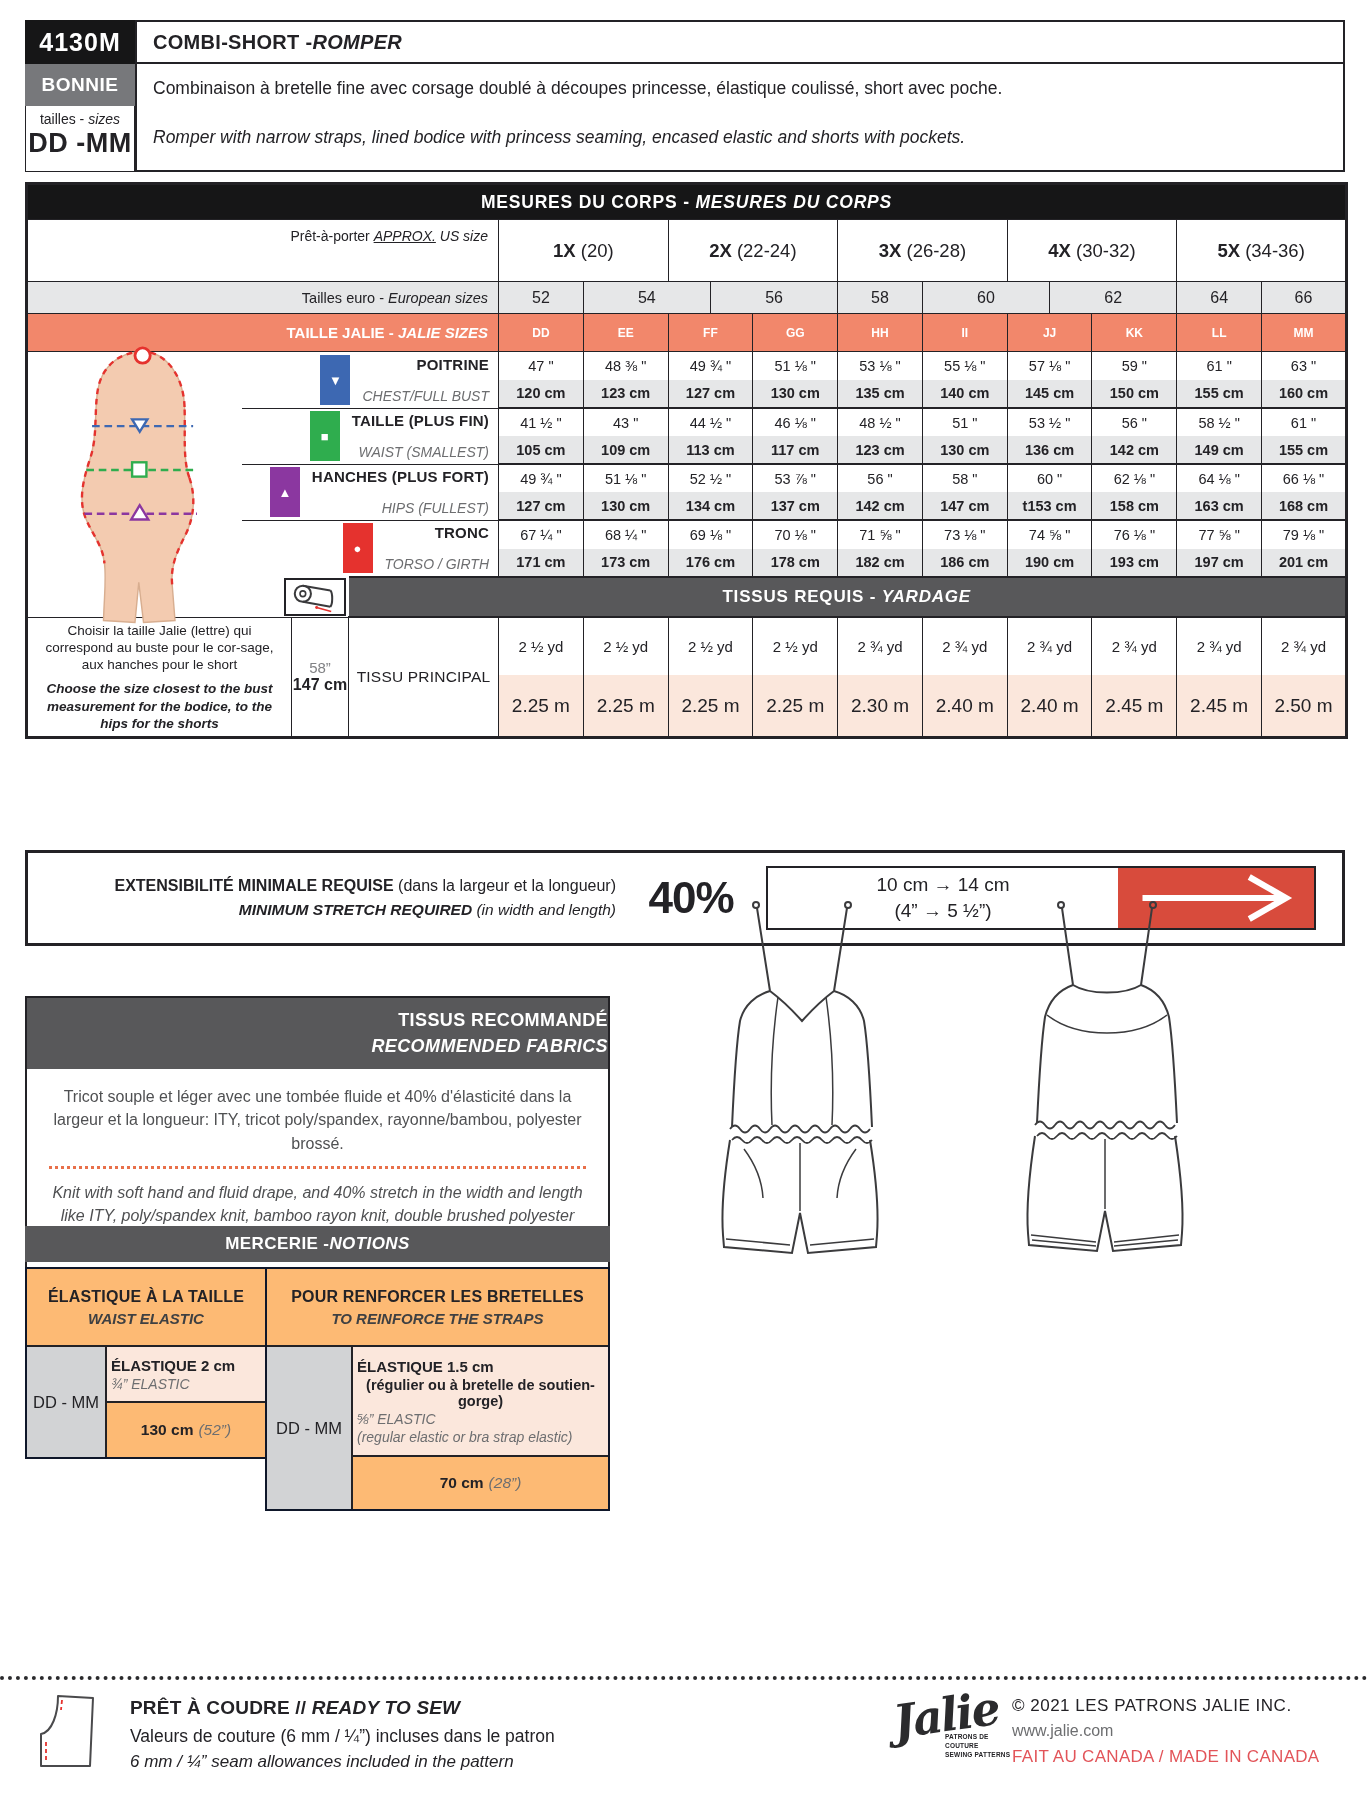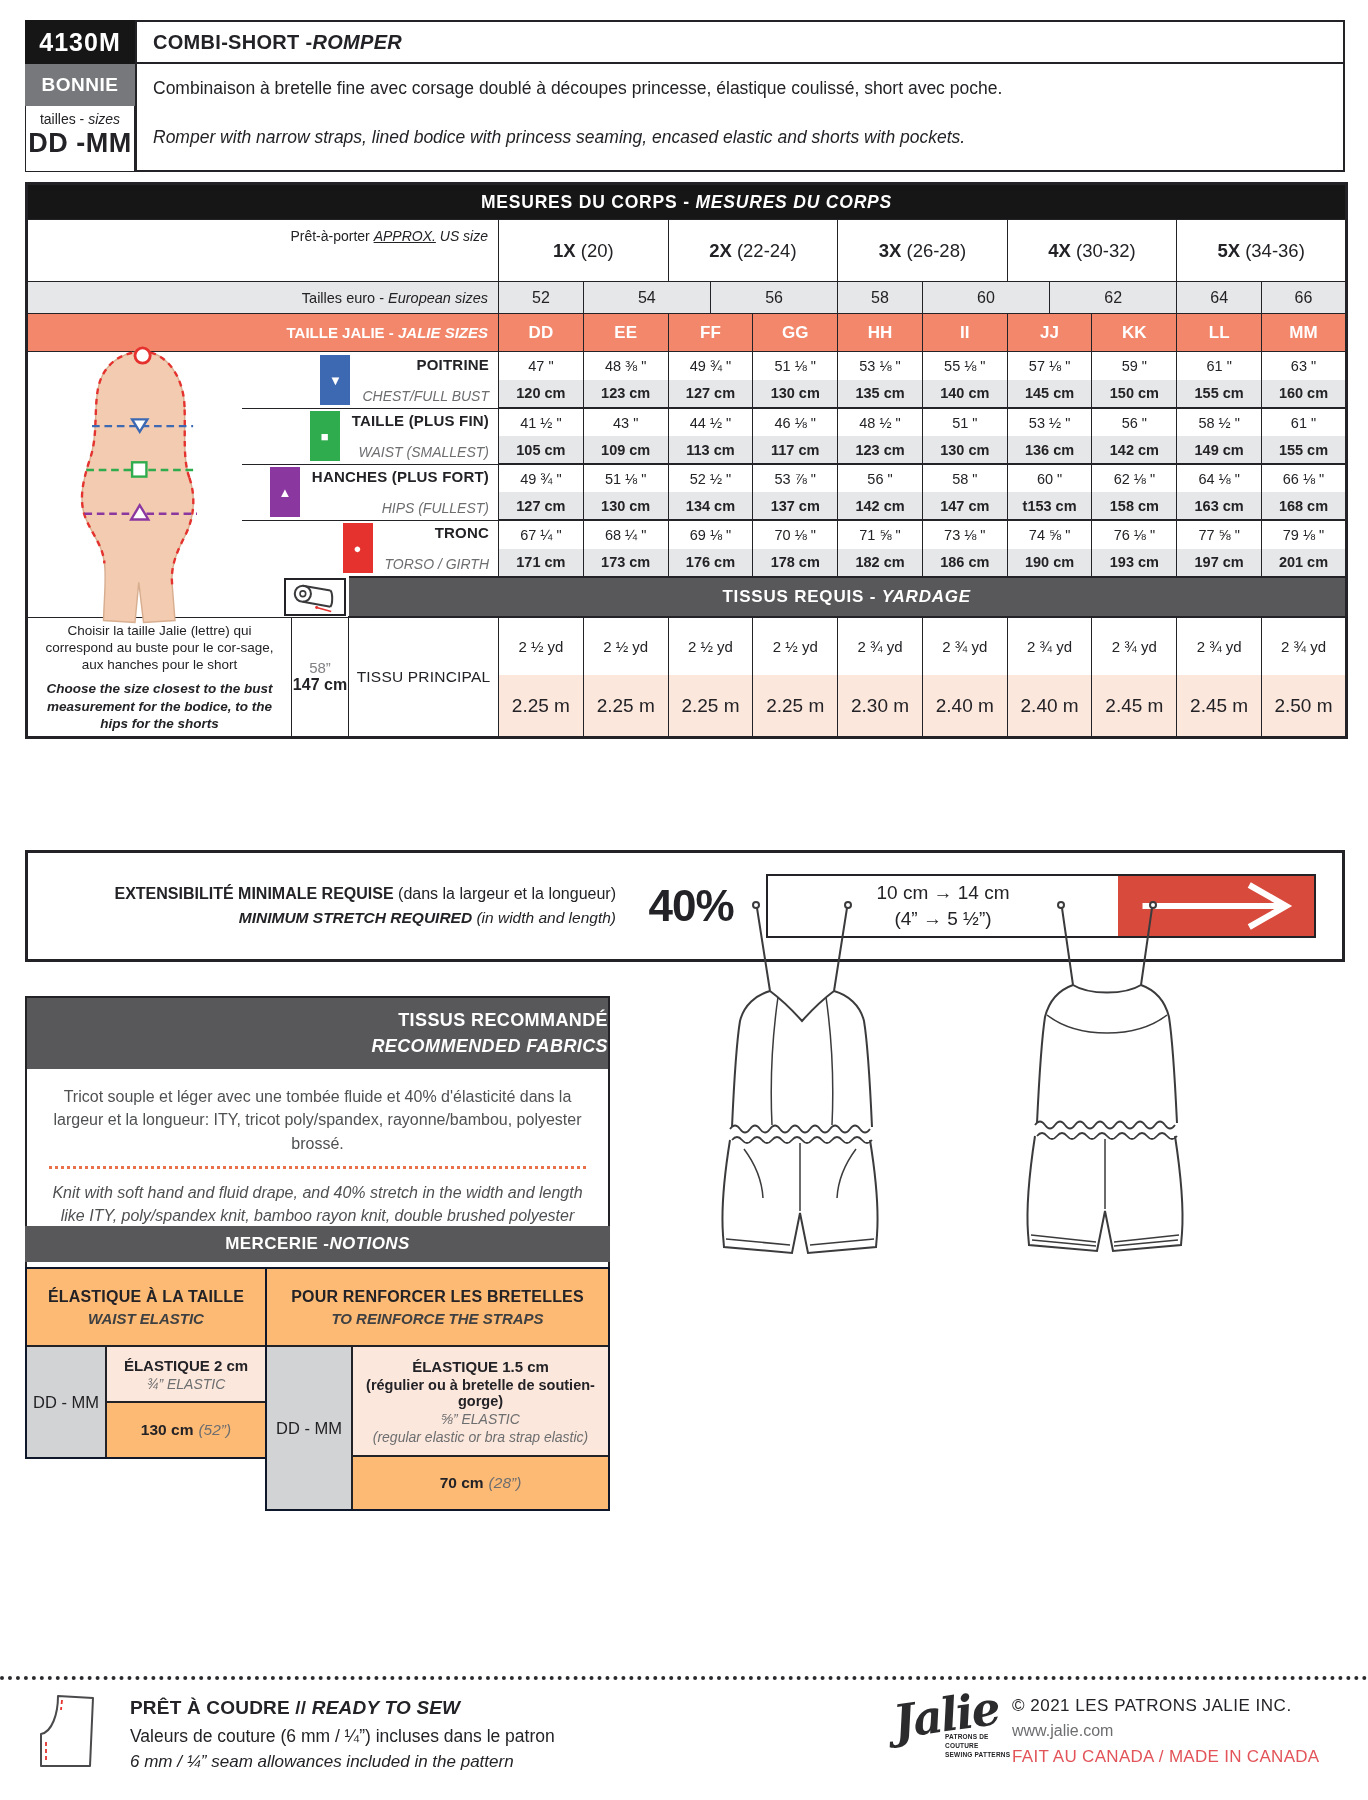--- a/index.html
+++ b/index.html
@@ -28,21 +28,21 @@
   
   table.mt{position:absolute;left:25px;top:182px;width:1320px;border-collapse:collapse;
            table-layout:fixed;border:3px solid #232226}
   .mt td{border:1.5px solid #232226;text-align:center;vertical-align:middle;font-size:15px;padding:0;overflow:hidden}
   .tr-band td{border:0;background:#161617;color:#fff;height:36px;font-size:17.5px;font-weight:bold;letter-spacing:.8px}
   .tr-us td{height:62px;font-size:18.5px}
   .tr-us .lbl{text-align:right;vertical-align:top;padding:8px 10px 0 0;font-size:14px;border-left:0}
   .u{text-decoration:underline}
   .tr-eu td{height:32px;background:#e6e7e8;font-size:16px}
   .tr-eu .lbl{text-align:right;padding-right:10px;font-size:14.5px;border-left:0}
-  .tr-j td{height:38px;background:#f2876b;color:#fff;font-weight:bold;font-size:17px}
+  .tr-j td{height:38px;background:#f2876b;color:#fff;font-weight:bold;font-size:12px}
   .tr-j .lbl{text-align:right;padding-right:10px;font-size:15px;border-left:0}
   .tr-min td{height:28px;border-bottom:0;font-size:14.5px}
   .tr-mcm td{height:28px;border-top:0;background:#e6e7e8;font-weight:bold;font-size:14.5px}
   .gsep td{border-top:2.5px solid #232226}
   td.mlbl{border:0;position:relative;background:#fff}
   .mlbl .inner{display:flex;align-items:center;justify-content:flex-end;gap:12px;
                margin-left:auto;width:256px;height:56px;padding-right:9px}
   .mlbl.bt::after{content:"";position:absolute;right:0;top:-1.5px;width:256px;border-top:2.5px solid #232226}
   .micon{width:30px;height:50px;display:flex;align-items:center;justify-content:center;
          color:#fff;font-size:13px;flex:0 0 30px}
@@ -59,21 +59,21 @@
   .tr-m td{height:60px;border-top:0;background:#fbe7dc;font-size:19px}
   td.notecell{border-bottom:0;vertical-align:middle;padding:4px 8px;background:#fff;font-size:13.5px;line-height:1.28}
   td.notecell .nfr{margin-bottom:7px}
   td.notecell .nen{font-style:italic;font-weight:bold;font-size:13.5px}
   td.widthcell{background:#fff;font-size:15px;border-bottom:0}
   td.widthcell .win{color:#808184}
   td.widthcell .wcm{font-weight:bold;font-size:16px}
   td.maincell{background:#fff;font-size:15.5px;letter-spacing:.2px;border-bottom:0}
 
   
-  .stretch{position:absolute;left:25px;top:850px;width:1320px;height:112px;border:3px solid #232226;
+  .stretch{position:absolute;left:25px;top:850px;width:1320px;height:96px;border:3px solid #232226;
            display:flex;align-items:center;padding:0 26px 0 0;background:#fff}
   .s-labels{width:588px;text-align:right;line-height:1.55}
   .s-l1{font-size:16px}
   .s-l2{font-size:15.5px;font-style:italic}
   .s-pct{width:150px;text-align:center;font-size:44px;font-weight:bold;letter-spacing:-1px}
   .s-range{flex:1;height:64px;border:2.5px solid #232226;display:flex;overflow:hidden}
   .s-rtext{flex:1;display:flex;flex-direction:column;align-items:center;justify-content:center;
            gap:4px;font-size:19px}
   .s-arrow{width:196px;background:#d84b3c;display:flex;align-items:center;justify-content:center}
 
@@ -97,21 +97,21 @@
   .nhead .t2{font-size:15px;font-weight:bold;font-style:italic;color:#3f4042}
   .nrow{display:flex}
   .nb-left .nrow{height:110px}
   .nb-right .nrow{height:162px}
   .nsize{background:#d2d3d5;display:flex;align-items:center;justify-content:center;
          font-size:16.5px;border-right:2px solid #232226}
   .nb-left .nsize{width:80px}
   .nb-right .nsize{width:86px}
   .nstack{flex:1;display:flex;flex-direction:column}
   .npink{background:#fbe7dc;border-bottom:2px solid #232226;display:flex;flex-direction:column;
-         align-items:center;justify-content:center;gap:2px;text-align:center;padding:12px 4px}
+         align-items:flex-start;justify-content:center;gap:2px;text-align:center;padding:12px 4px}
   .nb-left .npink{height:56px}
   .nb-right .npink{height:110px}
   .npink .pb{font-weight:bold;font-size:15px}
   .npink .pn{font-weight:bold;font-size:14.5px}
   .npink .pi{font-style:italic;font-size:14px;color:#6d6e70}
   .nlen{flex:1;display:flex;align-items:center;justify-content:center;gap:5px;font-size:15.5px}
 
   
   .bodyfig{position:absolute;left:42px;top:346px;z-index:3}
   .garments{position:absolute;left:660px;top:893px}

